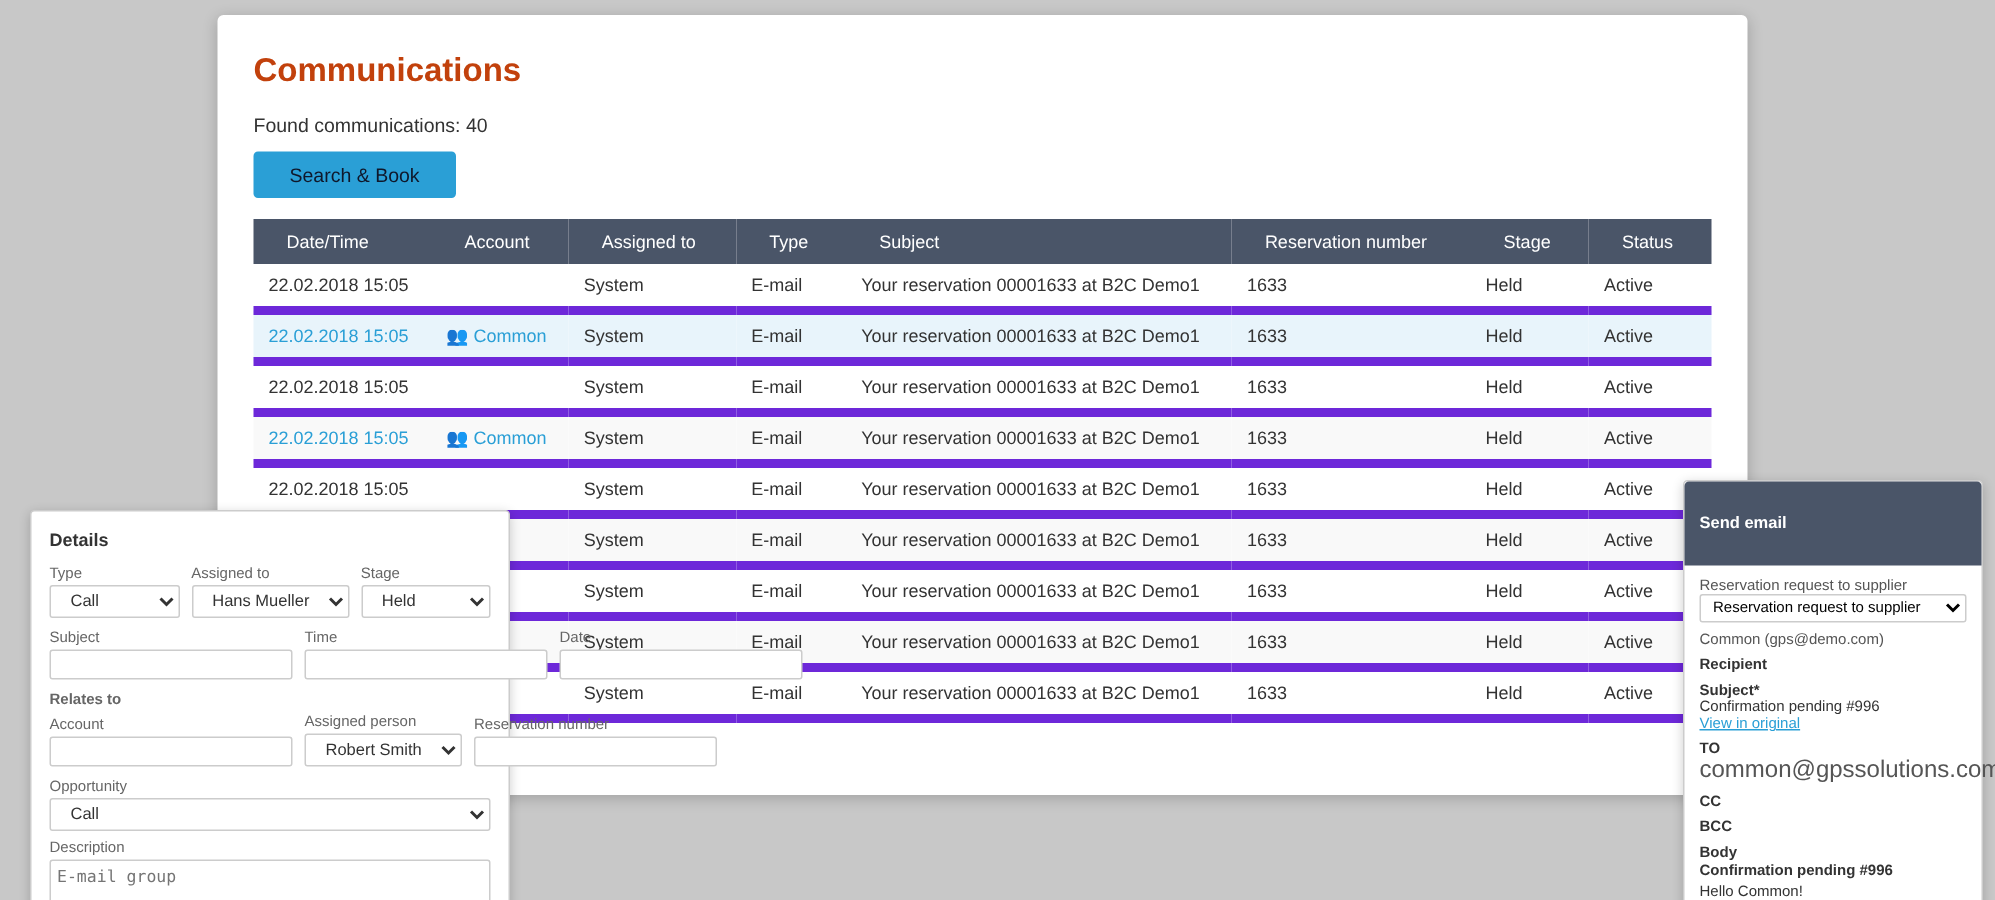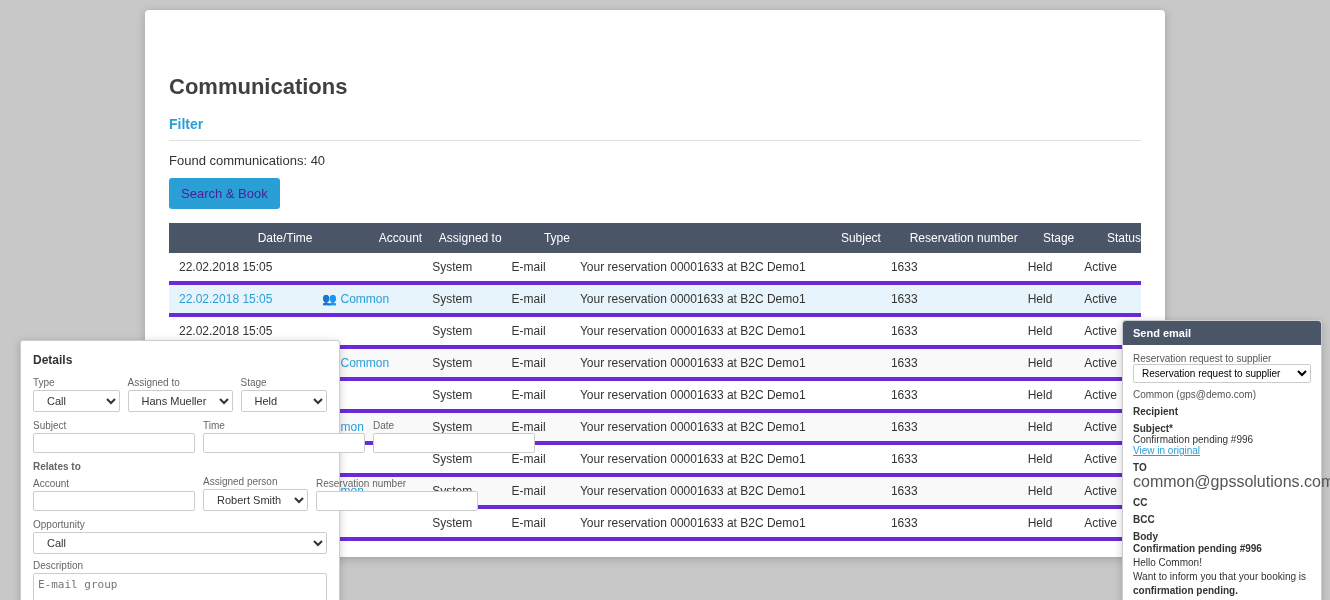--- a/index.html
+++ b/index.html
@@ -22,73 +22,72 @@
       min-height: 520px;
       border-radius: 4px;
       box-shadow: 0 2px 10px rgba(0,0,0,0.2);
       padding: 24px 24px 16px 24px;
       position: absolute;
       left: 145px;
       top: 10px;
     }
 
     .page-title {
-      color: #404040;
+      color: #c2410c;
       font-size: 22px;
       font-weight: bold;
       margin-bottom: 16px;
-      margin-top: 40px;
     }
 
     .filter-label {
       color: #2a9fd6;
       font-size: 14px;
       font-weight: bold;
       margin-bottom: 12px;
       padding-bottom: 8px;
       border-bottom: 1px solid #e0e0e0;
     }
 
     .found-comm {
       font-size: 13px;
       color: #333;
       margin-bottom: 10px;
     }
 
     .search-book-btn {
       background: #2a9fd6;
-      color: #4c1d95;
+      color: #0f172a;
       border: none;
-      padding: 8px 12px;
+      padding: 8px 24px;
       border-radius: 3px;
       cursor: pointer;
       font-size: 13px;
       margin-bottom: 14px;
     }
 
     .comm-table {
       width: 100%;
       border-collapse: collapse;
       font-size: 12px;
     }
 
     .comm-table thead tr {
       background: #4a5568;
       color: #fff;
     }
 
     .comm-table thead th {
-      padding: 8px 0;
-      text-align: right;
+      padding: 8px 22px;
+      text-align: left;
       font-weight: normal;
       white-space: nowrap;
     }
 
     .comm-table tbody tr {
-      border-bottom: 4px solid #6d28d9;
+      border-bottom: 6px solid #6d28d9;
     }
 
     .comm-table tbody tr:nth-child(even) {
       background: #f9f9f9;
     }
 
     .comm-table tbody tr.highlighted {
       background: #e8f4fb;
     }
 
@@ -188,21 +187,21 @@
       width: 200px;
       position: absolute;
       right: 8px;
       top: 320px;
       font-size: 10px;
     }
 
     .send-email-header {
       background: #4a5568;
       color: #fff;
-      padding: 6px 10px;
+      padding: 22px 10px;
       font-size: 11px;
       font-weight: bold;
       border-radius: 3px 3px 0 0;
     }
 
     .send-email-body {
       padding: 8px 10px;
     }
 
     .email-field-row {
@@ -244,21 +243,20 @@
       background: #fff;
       appearance: auto;
     }
   </style>
 </head>
 <body>
 
 <div class="main-panel">
   <h1 class="page-title">Communications</h1>
   
-  <div class="filter-label">Filter</div>
   
   <div class="found-comm">
     <span>Found communications:</span>&nbsp;<span>40</span>
   </div>
   
   <button class="search-book-btn">Search &amp; Book</button>
 
   <table class="comm-table">
     <thead>
       <tr>

